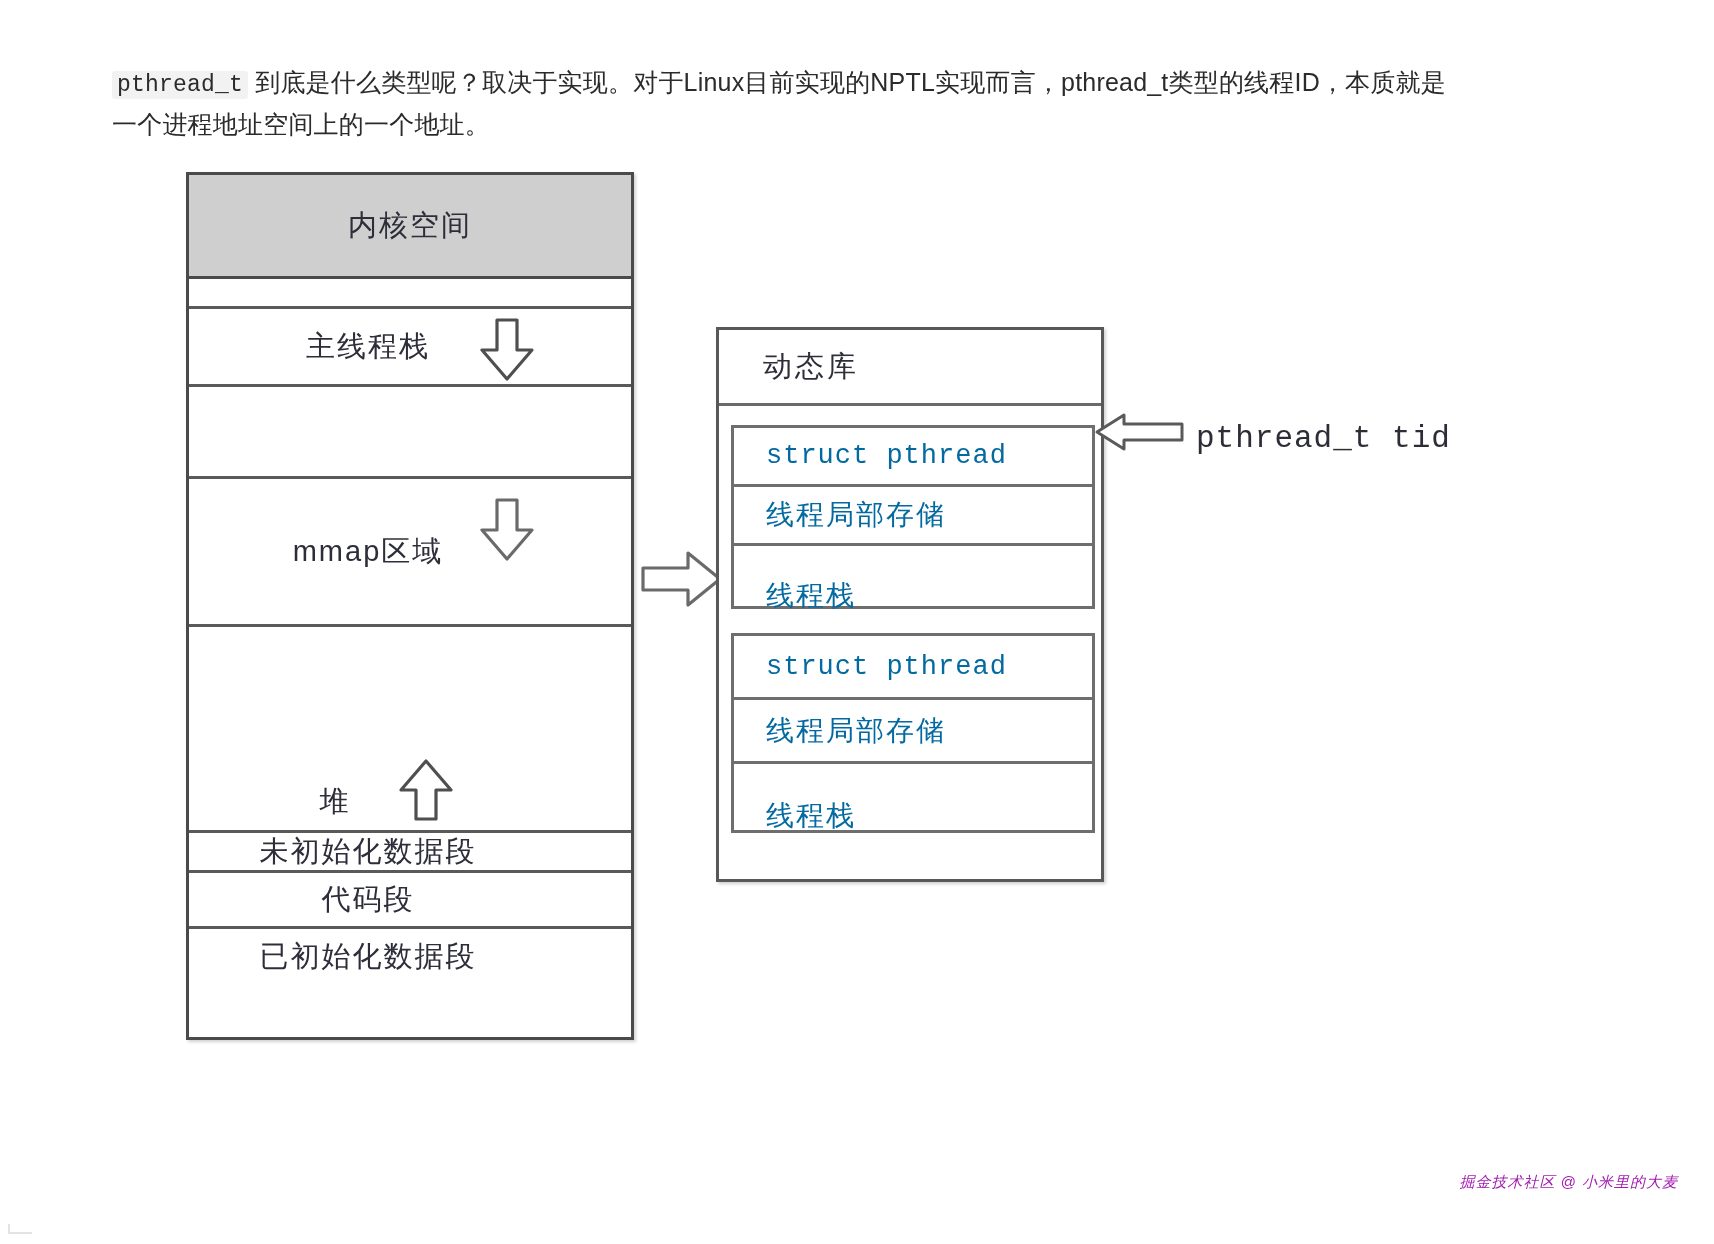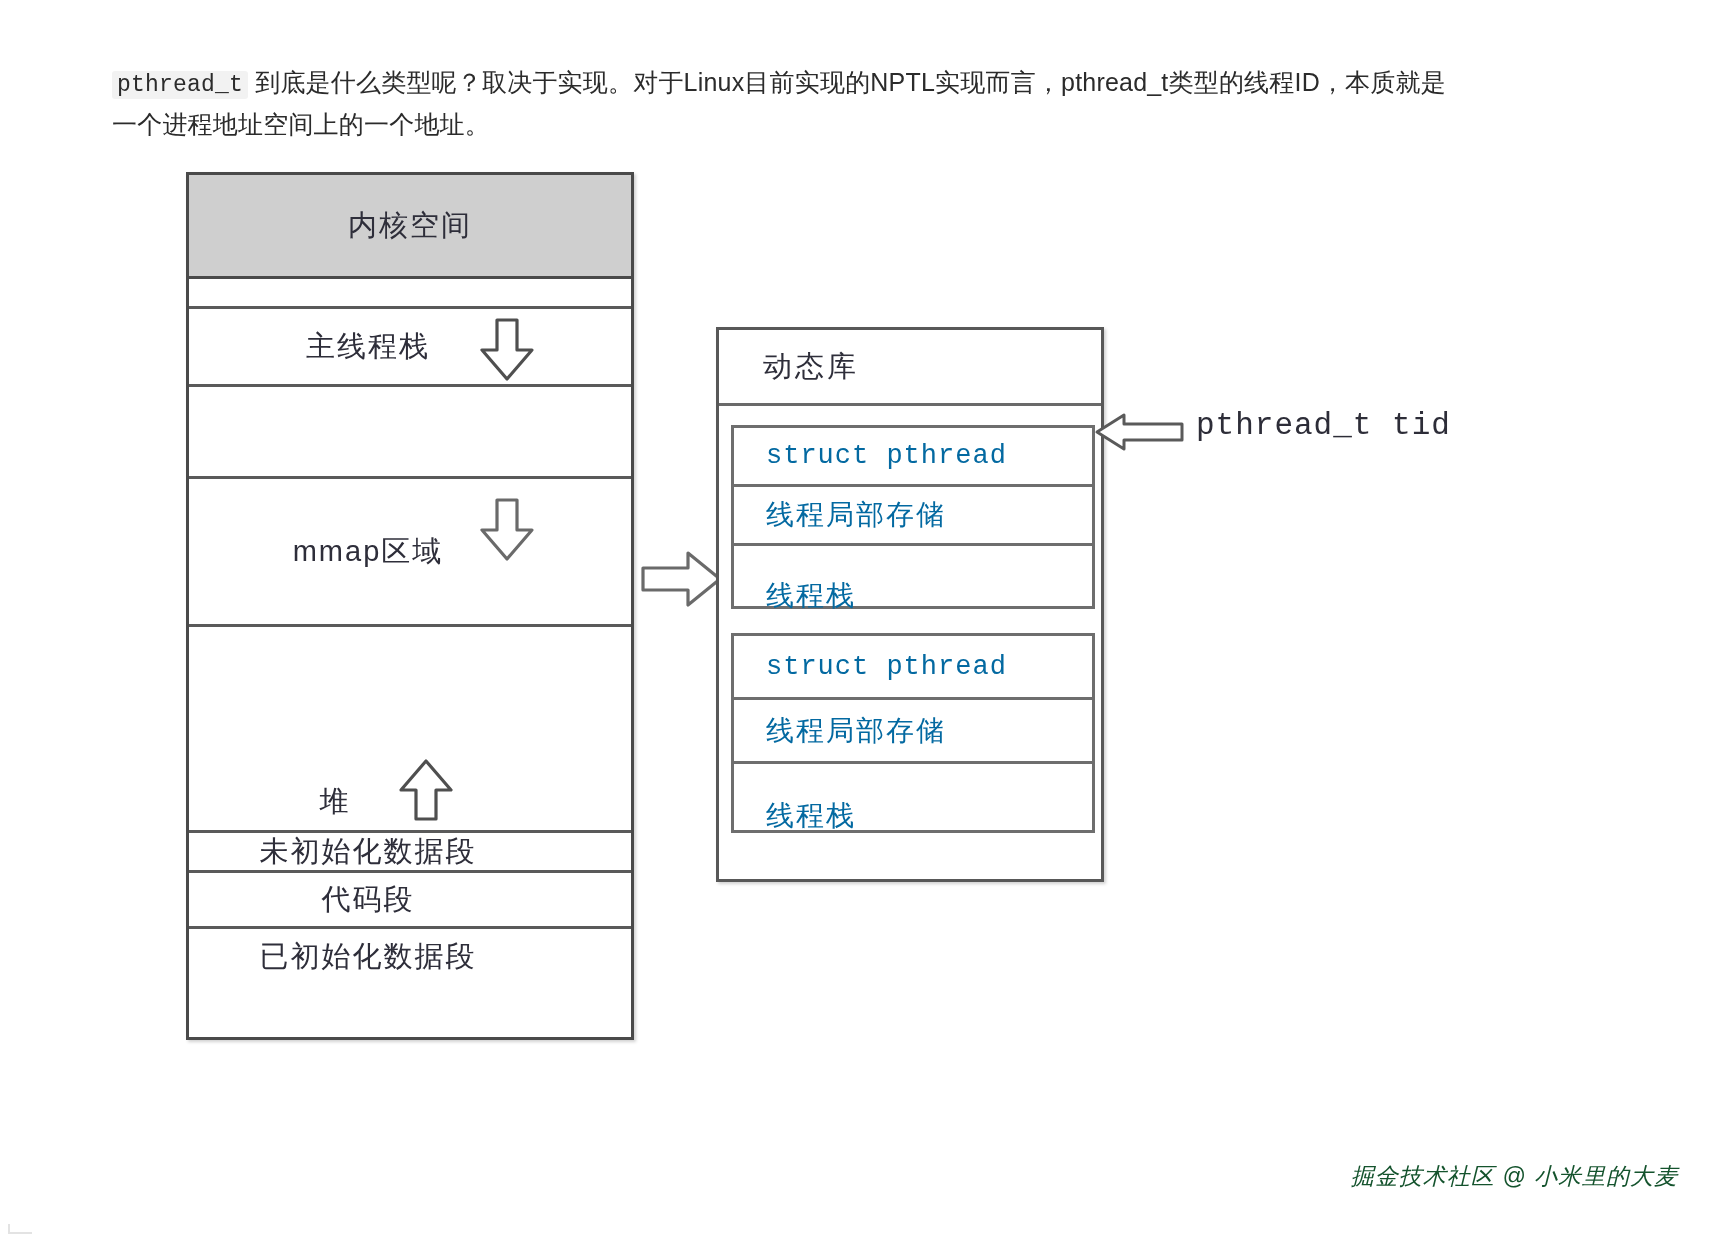--- a/index.html
+++ b/index.html
@@ -153,40 +153,40 @@
     letter-spacing: 1px;
     font-size: 27px;
   }
   .b1 .pb-row { height: 59px; }
   .b2 .pb-row { height: 64px; }
 
   
   .callout {
     position: absolute;
     display: flex;
-    align-items: flex-start;
+    align-items: flex-end;
     gap: 10px;
   }
   .callout .ctext {
     font-family: "Liberation Mono", "DejaVu Sans Mono", monospace;
     font-size: 31px;
     color: #2d2d38;
     letter-spacing: 1px;
     white-space: nowrap;
   }
   .callout-1 { left: 1094px; top: 408px; }
   .callout-2 { left: 1094px; top: 612px; }
 
   
   .watermark {
     position: absolute;
     right: 36px;
     bottom: 52px;
-    font-size: 23px;
-    color: #14532d;
+    font-size: 15px;
+    color: #a21caf;
     font-style: italic;
     letter-spacing: 1px;
     white-space: nowrap;
   }
   .corner-mark {
     position: absolute;
     left: 8px;
     bottom: 10px;
     width: 22px;
     height: 8px;

